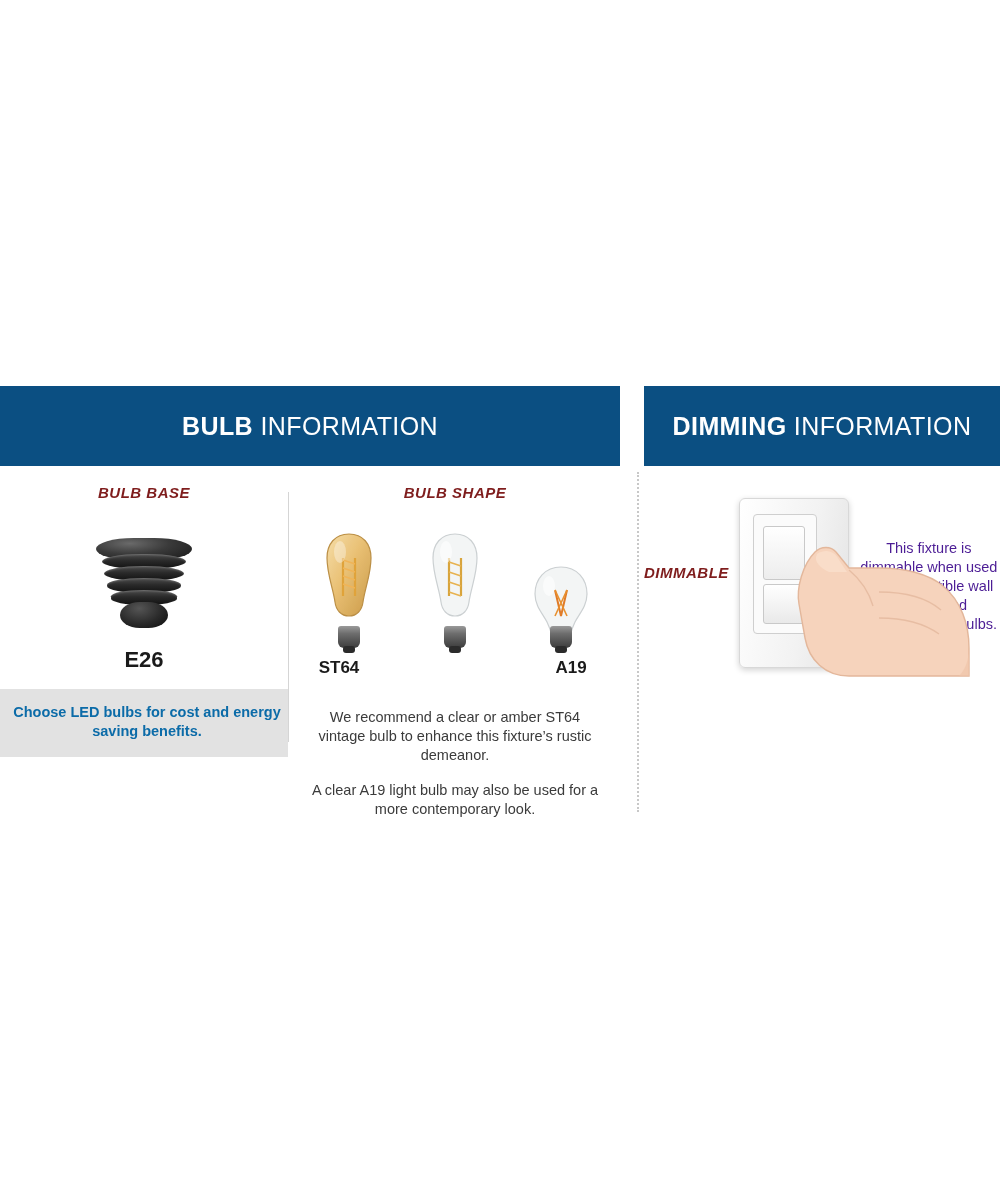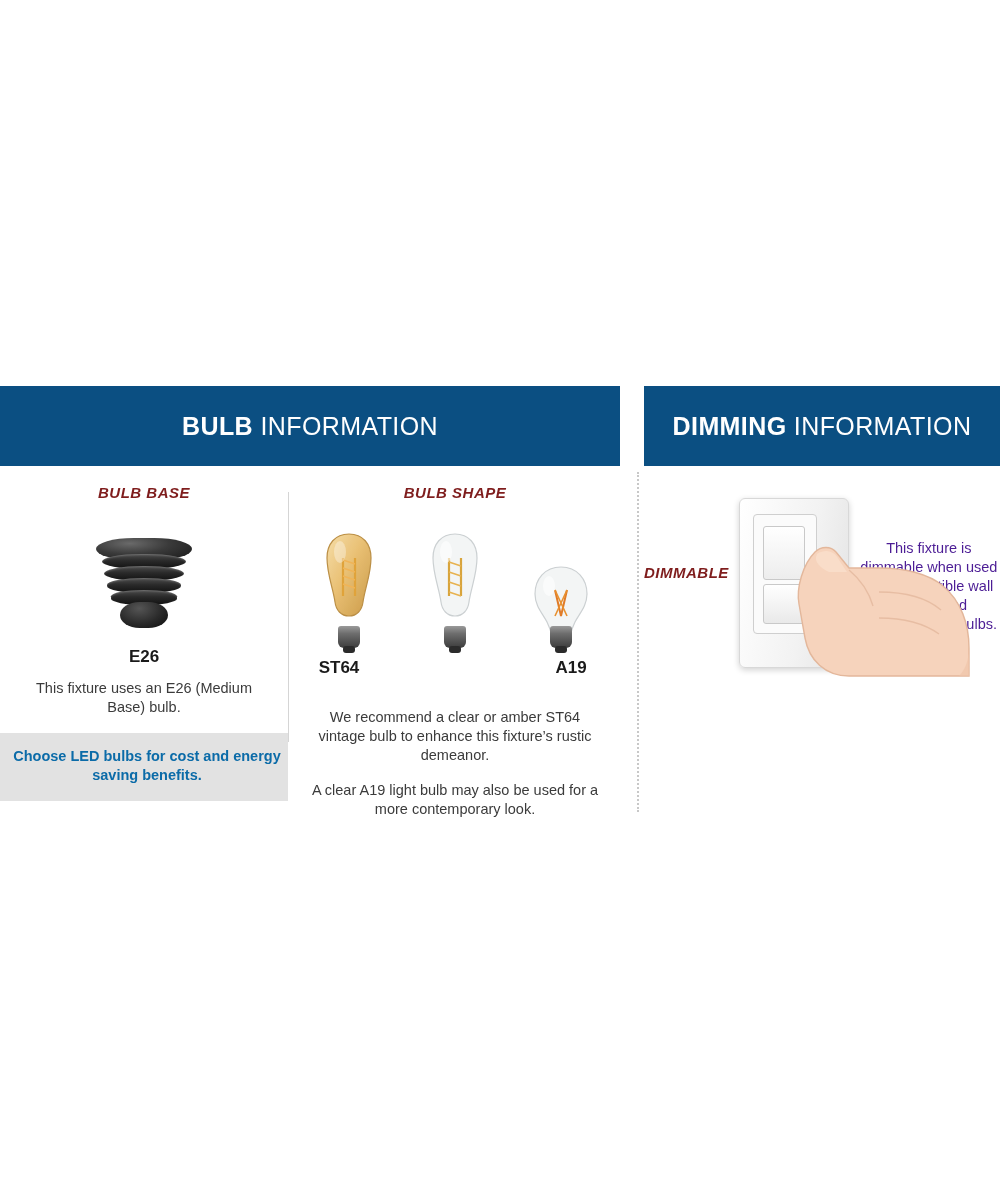--- a/index.html
+++ b/index.html
@@ -83,21 +83,21 @@
     font-size: 15px;
     font-weight: 700;
     color: #7f1d1d;
     letter-spacing: 0.5px;
     margin-bottom: 27px;
     text-align: center;
     font-style: italic;
   }
 
   .caption-strong {
-    font-size: 17px;
+    font-size: 22px;
     font-weight: 700;
     color: #1a1a1a;
     text-align: center;
     margin-top: 8px;
   }
 
   .body-text {
     font-size: 14.5px;
     line-height: 19px;
     color: #3b3b3b;
@@ -296,21 +296,20 @@
           <div class="e26-wrap">
             <div class="e26-top"></div>
             <div class="e26-thread t1"></div>
             <div class="e26-thread t2"></div>
             <div class="e26-thread t3"></div>
             <div class="e26-thread t4"></div>
             <div class="e26-tip"></div>
           </div>
 
           <div class="caption-strong">E26</div>
-          <div class="body-text" style="width:250px;">This fixture uses an E26 (Medium Base) bulb.</div>
 
           <div class="note-box">Choose LED bulbs for cost and energy saving benefits.</div>
         </div>
 
         <div class="col-divider"></div>
 
         <div class="col-shape">
           <div class="sub-title">BULB SHAPE</div>
 
           <div class="bulb-row">

